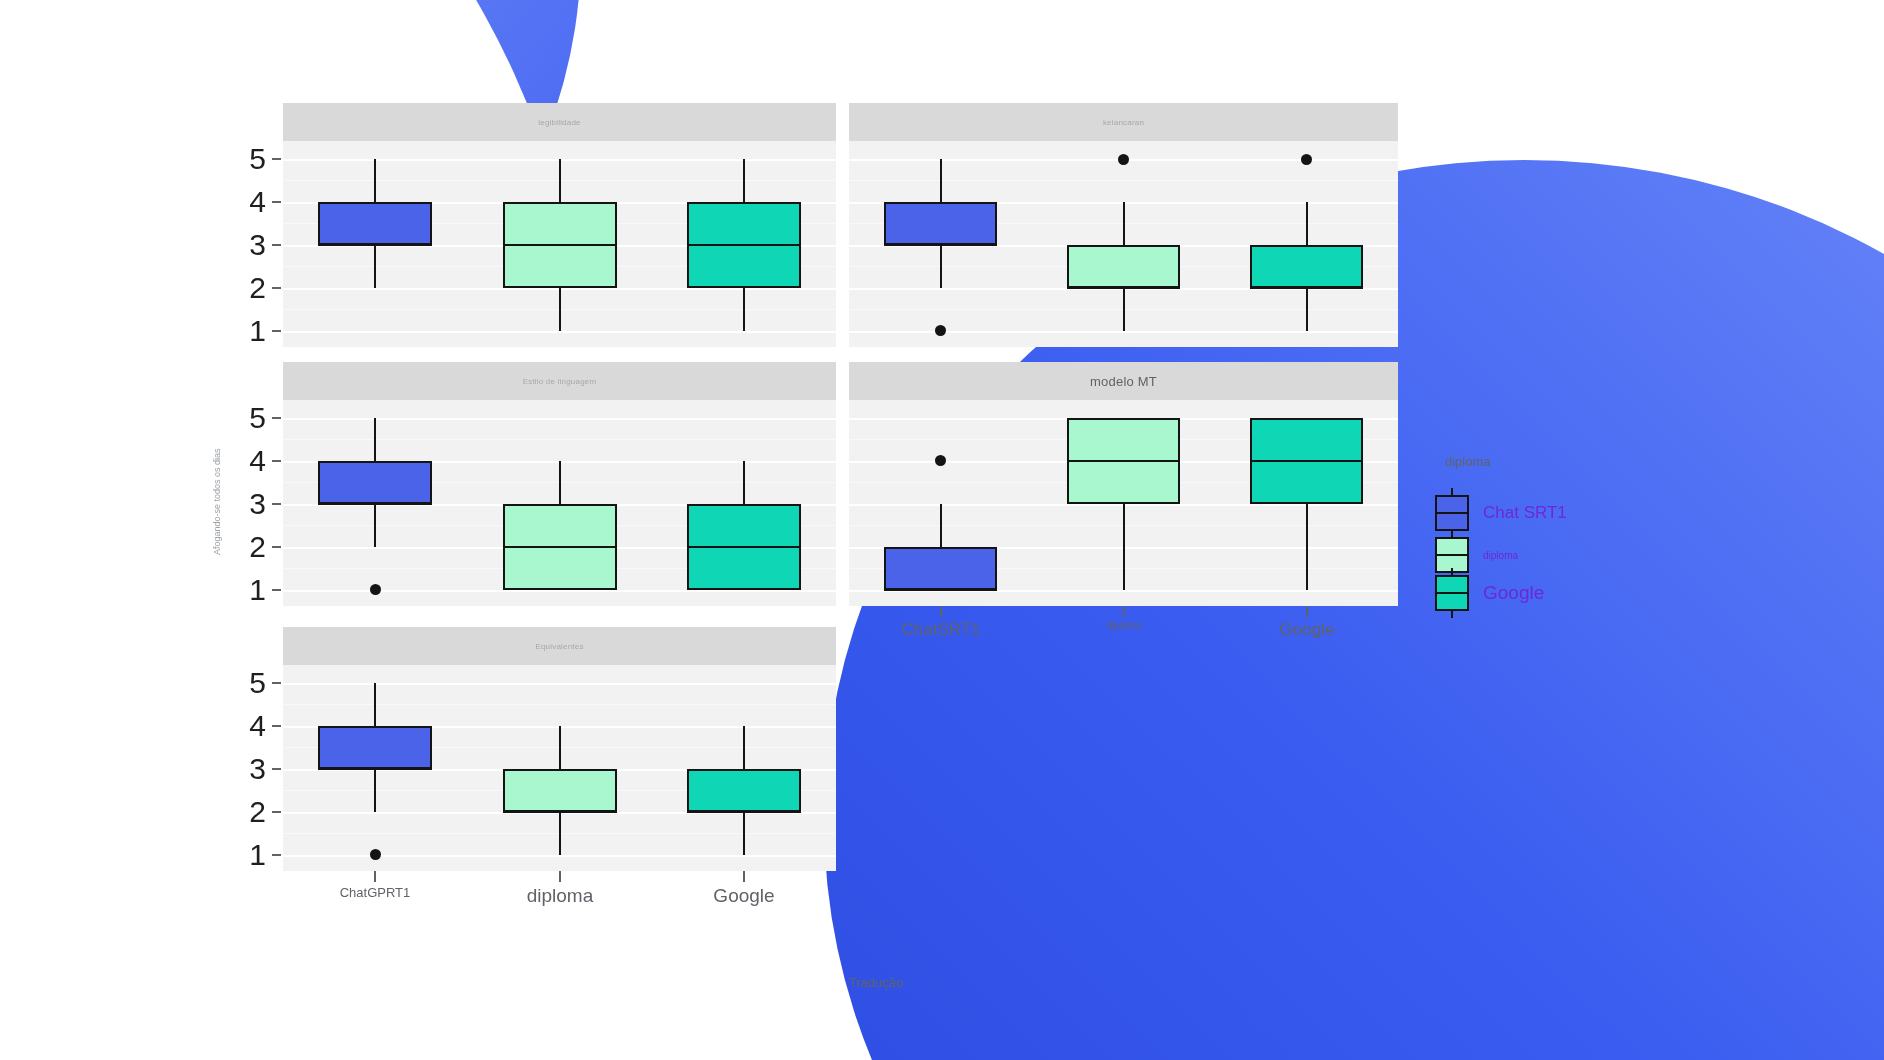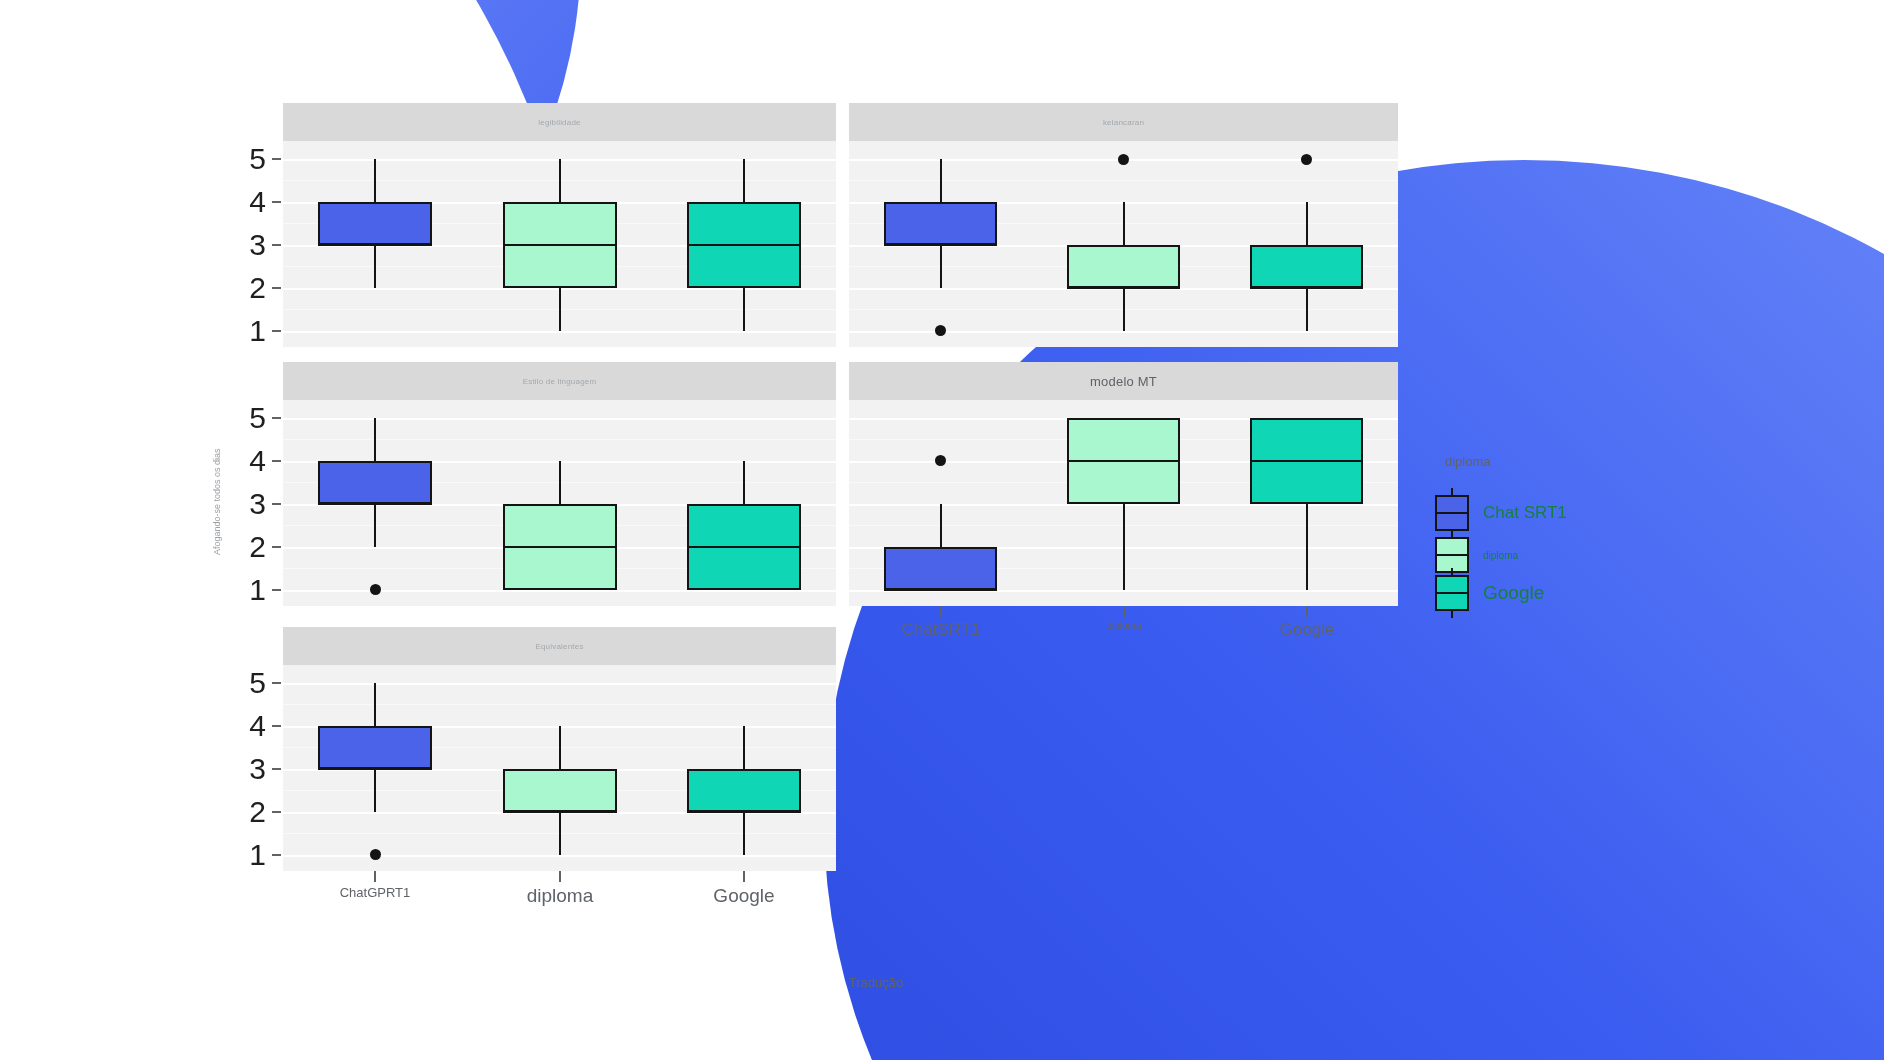--- a/index.html
+++ b/index.html
@@ -93,21 +93,21 @@
   #legend{position:absolute;}
   .legend-title{position:absolute;font-size:13px;color:#5f6368;}
   .legend-row{position:absolute;display:flex;align-items:center;}
   .legend-key{
     position:relative;width:34px;height:36px;
     border:2px solid #141414;box-sizing:border-box;
   }
   .legend-key .kmed{position:absolute;left:0;right:0;top:50%;height:2px;background:#141414;transform:translateY(-50%);}
   .legend-key .kwhisk-t{position:absolute;left:50%;top:-9px;width:2px;height:9px;background:#141414;transform:translateX(-50%);}
   .legend-key .kwhisk-b{position:absolute;left:50%;bottom:-9px;width:2px;height:9px;background:#141414;transform:translateX(-50%);}
-  .legend-label{margin-left:14px;color:#15803d;white-space:nowrap;}
+  .legend-label{margin-left:14px;color:#6d28d9;white-space:nowrap;}
 </style>
 </head>
 <body>
 
 <div id="root">
 
   <div class="deco" id="deco-tl"></div>
   <div class="deco" id="deco-left-arc"></div>
   <div class="deco" id="deco-bl"></div>
   <div class="deco" id="deco-bl-inner"></div>

